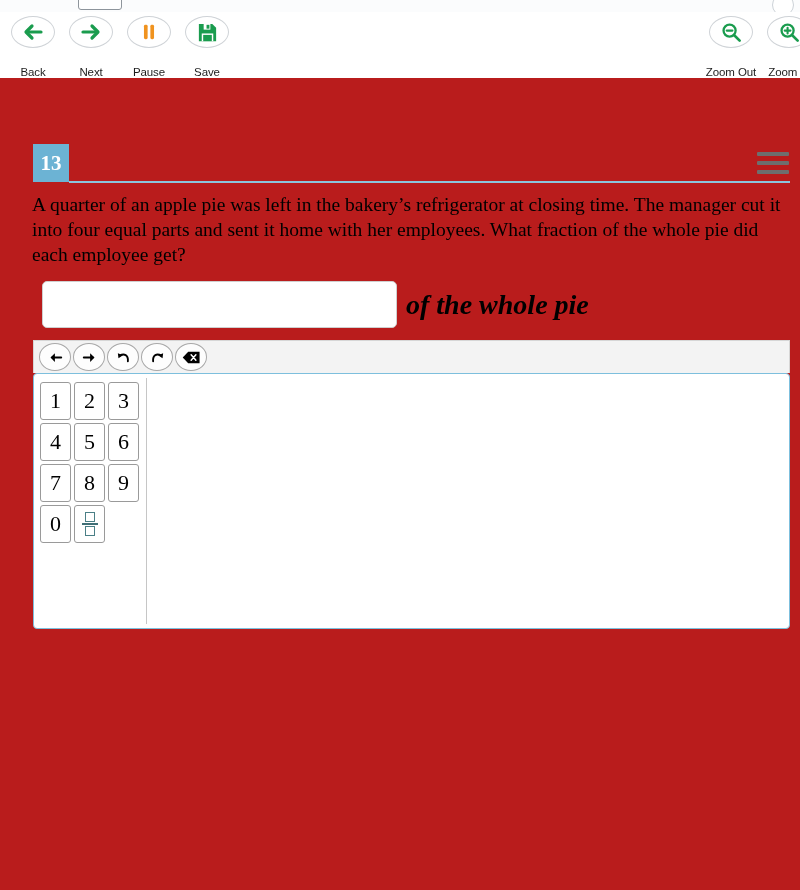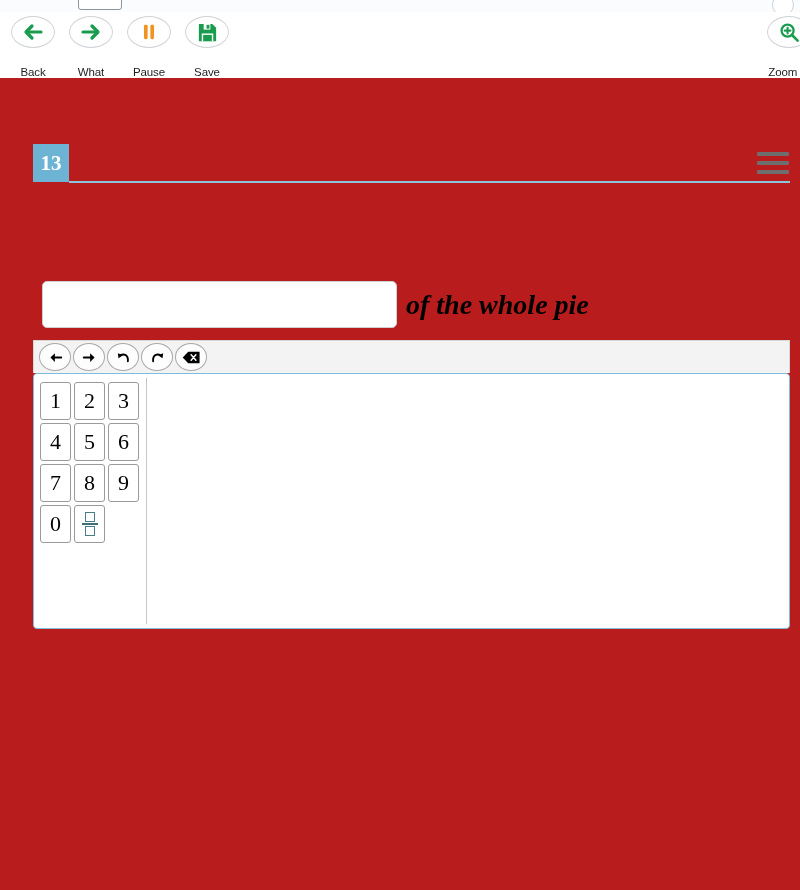--- a/index.html
+++ b/index.html
@@ -306,21 +306,21 @@
       <div class="tb-label">Back</div>
     </div>
 
     <div class="tb-item">
       <div class="tb-circle">
         <svg width="24" height="24" viewBox="0 0 24 24">
           <path d="M4 12 H18" stroke="#1a9c4e" stroke-width="3.2" stroke-linecap="round" fill="none"></path>
           <path d="M13 6 L19 12 L13 18" stroke="#1a9c4e" stroke-width="3.2" stroke-linecap="round" stroke-linejoin="round" fill="none"></path>
         </svg>
       </div>
-      <div class="tb-label">What</div>
+      <div class="tb-label">Next</div>
     </div>
 
     <div class="tb-item">
       <div class="tb-circle">
         <svg width="22" height="22" viewBox="0 0 24 24">
           <rect x="6.5" y="4" width="4" height="16" rx="1.6" fill="#f0931f"></rect>
           <rect x="13.5" y="4" width="4" height="16" rx="1.6" fill="#f0931f"></rect>
         </svg>
       </div>
       <div class="tb-label">Pause</div>
@@ -337,20 +337,30 @@
         </svg>
       </div>
       <div class="tb-label">Save</div>
     </div>
 
   </div>
 
   <div class="tb-group tb-right">
 
 
+    <div class="tb-item">
+      <div class="tb-circle">
+        <svg width="23" height="23" viewBox="0 0 24 24">
+          <circle cx="10" cy="10" r="6.3" fill="none" stroke="#1a9c4e" stroke-width="2.4"></circle>
+          <path d="M7 10 H13" stroke="#1a9c4e" stroke-width="2.2" stroke-linecap="round"></path>
+          <path d="M14.6 14.6 L20.5 20.5" stroke="#1a9c4e" stroke-width="2.8" stroke-linecap="round"></path>
+        </svg>
+      </div>
+      <div class="tb-label">Zoom Out</div>
+    </div>
 
     <div class="tb-item">
       <div class="tb-circle">
         <svg width="23" height="23" viewBox="0 0 24 24">
           <circle cx="10" cy="10" r="6.3" fill="none" stroke="#1a9c4e" stroke-width="2.4"></circle>
           <path d="M7 10 H13 M10 7 V13" stroke="#1a9c4e" stroke-width="2.2" stroke-linecap="round"></path>
           <path d="M14.6 14.6 L20.5 20.5" stroke="#1a9c4e" stroke-width="2.8" stroke-linecap="round"></path>
         </svg>
       </div>
       <div class="tb-label">Zoom In</div>
@@ -364,20 +374,21 @@
   <div class="q-header">
     <div class="q-number">13</div>
     <div class="q-rule"></div>
     <div class="hamburger">
       <span></span>
       <span></span>
       <span></span>
     </div>
   </div>
 
+  <div class="q-text">A quarter of an apple pie was left in the bakery’s refrigerator at closing time. The manager cut it into four equal parts and sent it home with her employees. What fraction of the whole pie did each employee get?</div>
 
   <div class="answer-row">
     <input class="answer-input" type="text" placeholder="" style="">
     <div class="answer-suffix">of the whole pie</div>
   </div>
 
   <div class="kp-toolbar">
 
     <div class="kp-btn">
       <svg width="17" height="15" viewBox="0 0 24 24">

